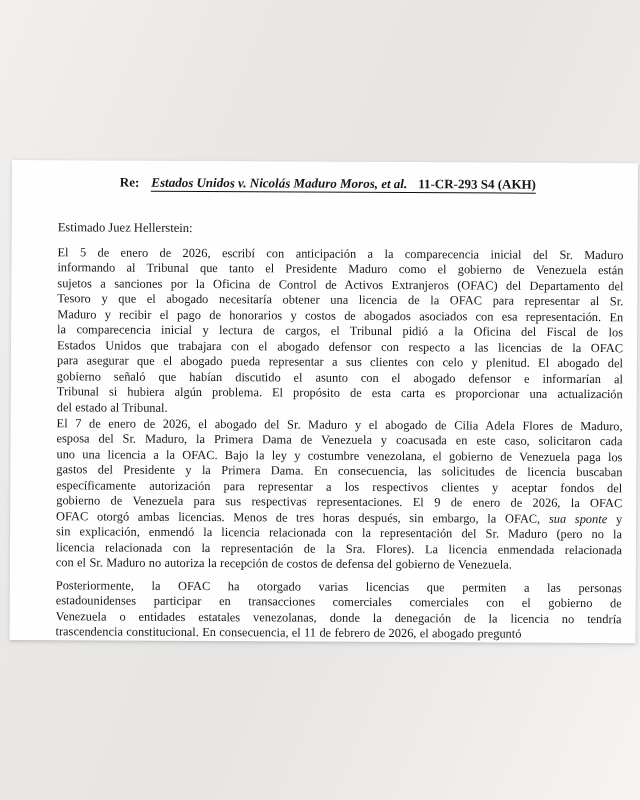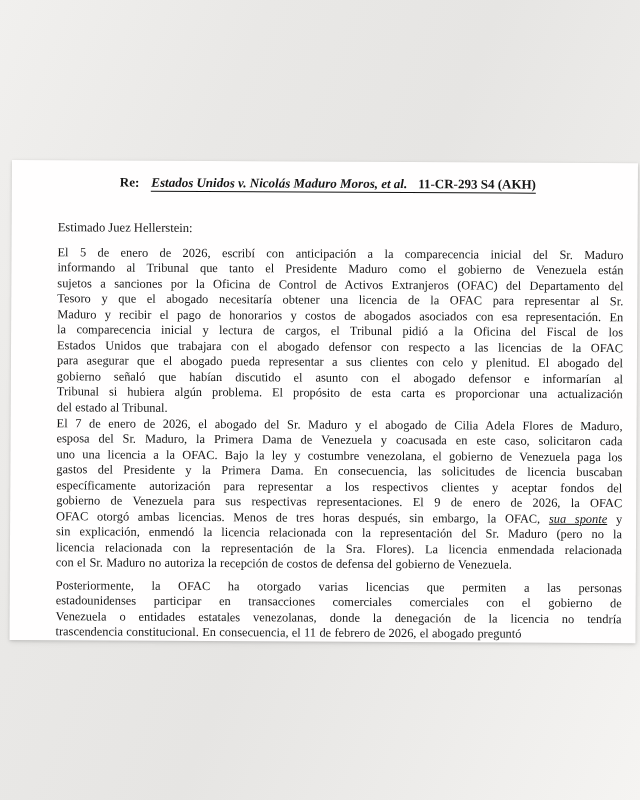--- a/index.html
+++ b/index.html
@@ -50,21 +50,21 @@
     -moz-text-align-last: justify;
     text-align-last: justify;
     word-spacing: 0.02em;
   }
   .ln.last {
     -moz-text-align-last: left;
     text-align-last: left;
   }
   .para-2 { margin-top: 0.5px; }
   .para-3 { margin-top: 7px; }
-  .italic { font-style: italic; text-decoration: underline; }
+  .italic { font-style: italic; }
 </style>
 </head>
 <body>
 
 <div class="stage">
   <div class="page">
 
     <div class="re-line">
       <span class="re-label">Re:</span><span class="case-underline"><span class="case-name">Estados Unidos v. Nicolás Maduro Moros, et al.</span><span class="docket">11-CR-293 S4 (AKH)</span></span>
     </div>

